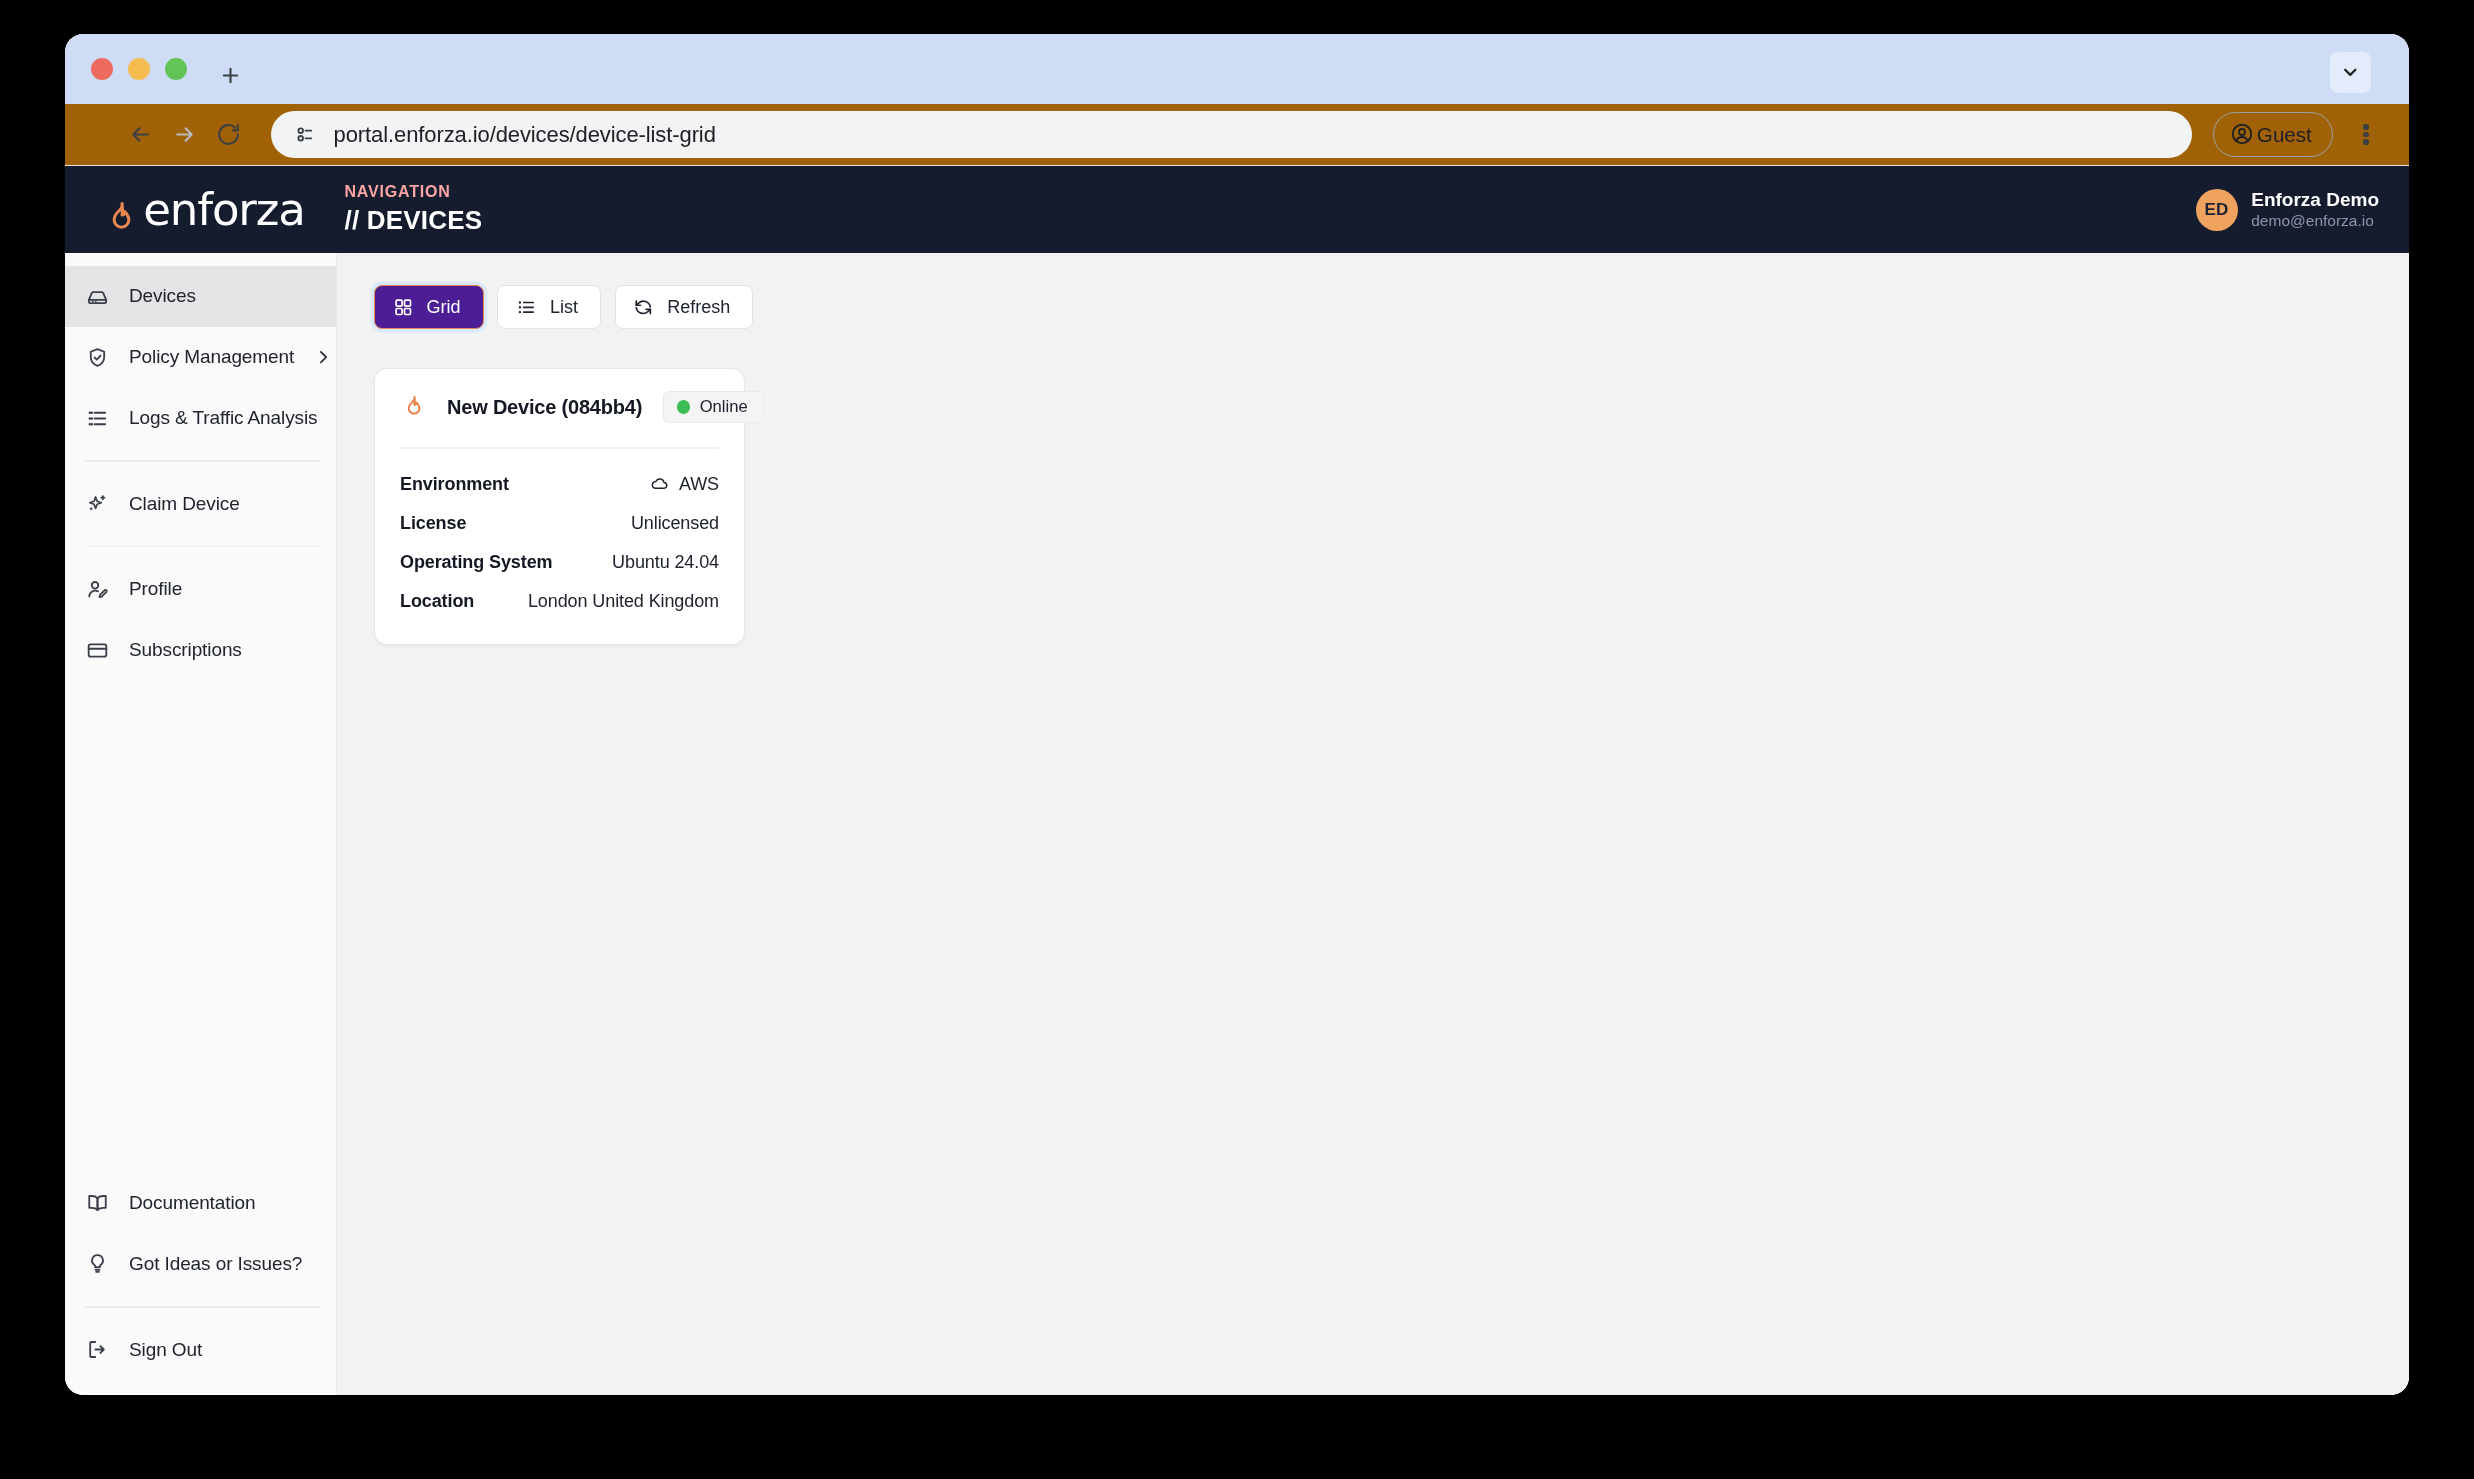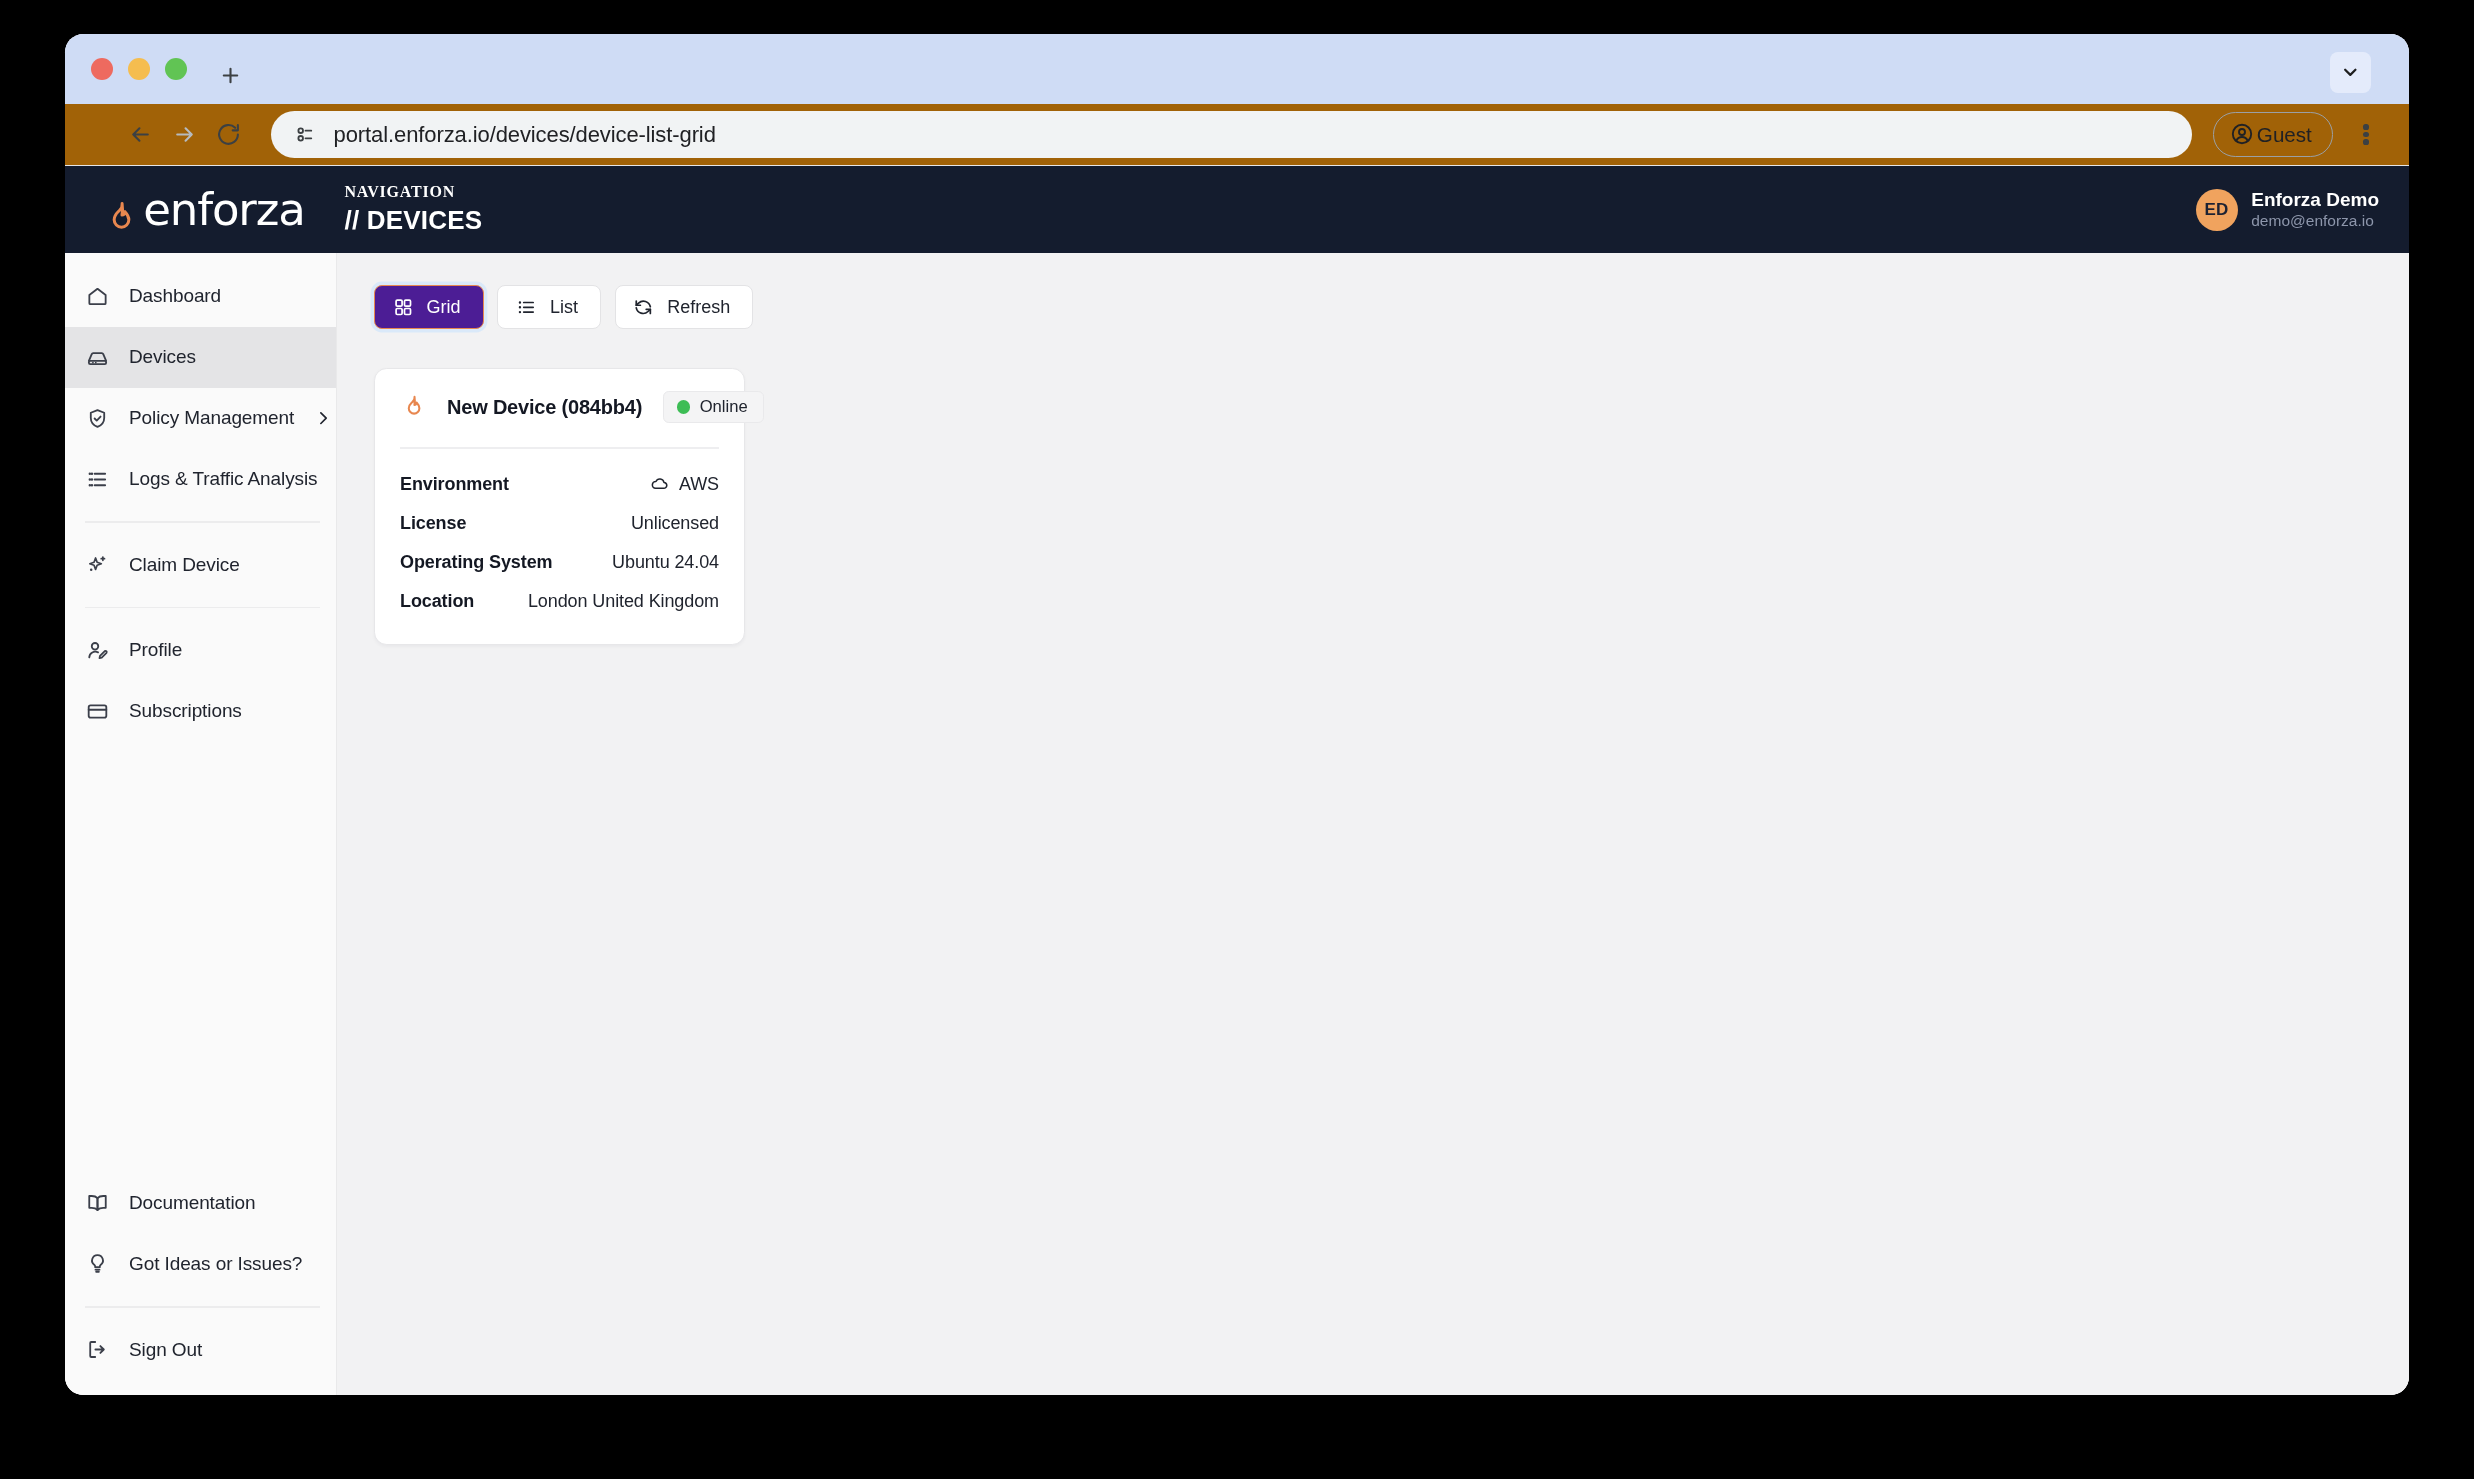--- a/index.html
+++ b/index.html
@@ -174,24 +174,23 @@
   #brand-logo .wordmark {
     font-size: 45px;
     color: #ffffff;
     font-weight: 400;
     letter-spacing: -1.1px;
     font-family: "DejaVu Sans", sans-serif;
   }
   #nav-breadcrumb { display: flex; flex-direction: column; gap: 4.6px; }
   #nav-breadcrumb .nav-eyebrow {
     font-size: 16px;
-    color: #ffffff;
+    color: #fca5a5;
     font-weight: 700;
     letter-spacing: 0.8px;
-    font-family: Liberation Serif, serif;
   }
   #nav-breadcrumb .nav-title {
     font-size: 26px;
     color: #ffffff;
     font-weight: 700;
     letter-spacing: 0.2px;
   }
   #user-chip {
     position: absolute;
     right: 30px;
@@ -471,28 +470,20 @@
           <span class="user-name">Enforza Demo</span>
           <span class="user-email">demo@enforza.io</span>
         </span>
       </div>
     </div>
 
     <div id="app-body">
 
       <nav id="sidebar">
 
-        <div class="side-item">
-          <span class="s-icon">
-            <svg viewBox="0 0 24 24" width="23" height="23" fill="none" stroke="currentColor" stroke-width="1.9" stroke-linecap="round" stroke-linejoin="round">
-              <path d="M3.5 10.5 12 4l8.5 6.5V19a1 1 0 0 1-1 1h-15a1 1 0 0 1-1-1z"></path>
-            </svg>
-          </span>
-          <span class="s-label">Dashboard</span>
-        </div>
 
         <div class="side-item active">
           <span class="s-icon">
             <svg viewBox="0 0 24 24" width="23" height="23" fill="none" stroke="currentColor" stroke-width="1.9" stroke-linecap="round" stroke-linejoin="round">
               <path d="M3 15.5 6 8.5a1.6 1.6 0 0 1 1.5-1h9A1.6 1.6 0 0 1 18 8.5l3 7"></path>
               <rect x="3" y="15.5" width="18" height="3.5" rx="1.4"></rect>
               <circle cx="7.2" cy="17.3" r="0.9" fill="currentColor" stroke="none"></circle>
               <circle cx="10.2" cy="17.3" r="0.9" fill="currentColor" stroke="none"></circle>
             </svg>
           </span>

